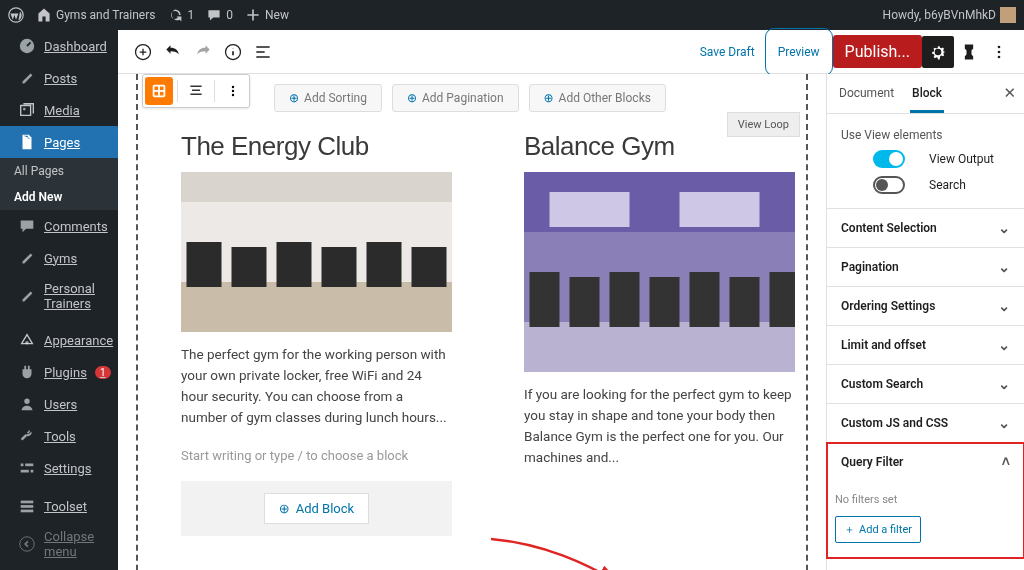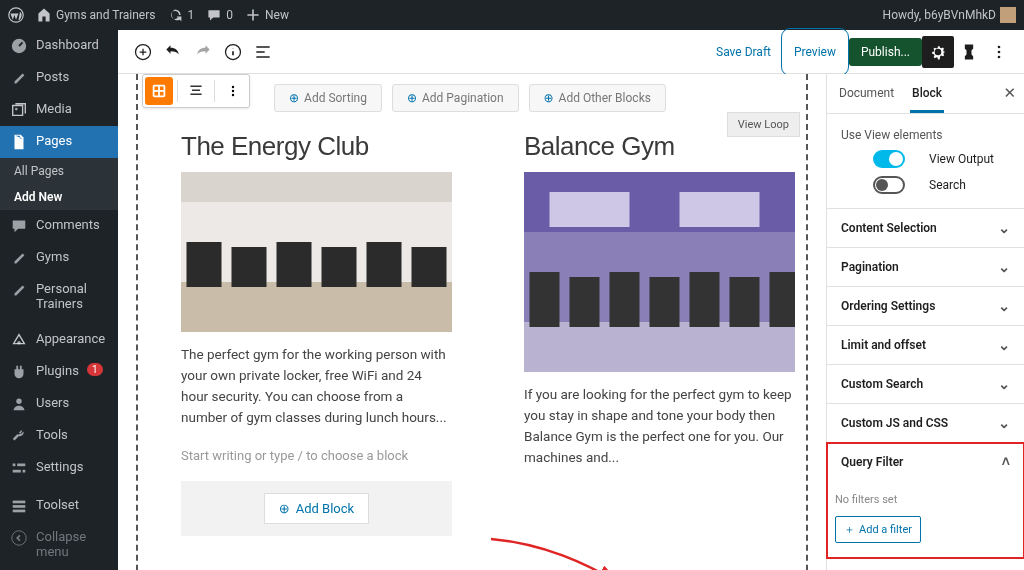--- a/index.html
+++ b/index.html
@@ -6,38 +6,38 @@
   body { font-family: -apple-system, BlinkMacSystemFont, "Segoe UI", Roboto, Arial, sans-serif; font-size: 13px; color: #1e1e1e; background: #f0f0f1; overflow: hidden; }
   
   .adminbar { height: 30px; background: #1d2327; color: #c3c4c7; display: flex; align-items: center; justify-content: space-between; padding: 0 8px; font-size: 12px; }
   .adminbar .left, .adminbar .right { display: flex; align-items: center; gap: 12px; }
   .adminbar .item { display: flex; align-items: center; gap: 4px; cursor: pointer; }
   .adminbar svg { width: 16px; height: 16px; fill: #c3c4c7; }
   .avatar { width: 16px; height: 16px; background: #c09f7a; }
   
   .shell { display: flex; height: 540px; }
   .sidebar { width: 118px; background: #1d2327; color: #c3c4c7; font-size: 13px; display: flex; flex-direction: column; }
-  .sidebar .menuitem { display: flex; align-items: flex-start; gap: 8px; padding: 7px 10px; cursor: pointer; position: relative; }
+  .sidebar .menuitem { display: flex; align-items: center; gap: 8px; padding: 7px 18px; cursor: pointer; position: relative; text-decoration: underline; }
   .sidebar .menuitem.current { background: #2271b1; color: #fff; }
   .sidebar .menuitem.current::after { content:""; position:absolute; right:-8px; top:50%; transform:translateY(-50%); border:8px solid transparent; border-left-color:#2271b1; }
   .sidebar .sub { padding: 6px 10px 6px 14px; background:#2c3338; font-size:12px; cursor:pointer; }
   .sidebar .sub.current { color:#fff; font-weight:600; }
   .sidebar svg { width: 18px; height: 18px; fill: rgba(240,246,252,.6); flex-shrink:0; }
   .sidebar .menuitem.current svg { fill:#fff; }
   .badge { background:#d63638; color:#fff; border-radius:9px; font-size:10px; padding:1px 5px; }
   
   .editor { flex: 1; display: flex; flex-direction: column; background:#fff; }
   .editorbar { height: 44px; border-bottom:1px solid #e0e0e0; display:flex; align-items:center; justify-content:space-between; padding:0 10px; gap:10px; }
   .editorbar .left, .editorbar .right { display:flex; align-items:center; gap:0; }
   .iconbtn { width:30px; height:30px; border-radius:3px; display:flex; align-items:center; justify-content:center; cursor:pointer; }
   .iconbtn svg { width:20px; height:20px; fill:#1e1e1e; }
   .iconbtn.circle svg { stroke:#1e1e1e; fill:none; stroke-width:1.5; }
   .linkbtn { color:#0073aa; font-size:12px; padding:6px 10px; cursor:pointer; }
   .btn-outline { border:1px solid #0073aa; color:#0073aa; padding:16px 12px; border-radius:9px; font-size:12px; cursor:pointer; }
-  .btn-primary { background:#14532d; color:#fff; padding:7px 12px; border-radius:3px; font-size:12px; cursor:pointer; }
+  .btn-primary { background:#b91c1c; color:#fff; padding:7px 12px; border-radius:3px; font-size:16px; cursor:pointer; }
   .sqbtn { width:32px; height:32px; background:#1e1e1e; display:flex; align-items:center; justify-content:center; border-radius:2px; cursor:pointer; }
   .sqbtn svg { fill:#fff; width:20px; height:20px; }
   .editorbody { flex:1; display:flex; overflow:hidden; }
   .canvas { flex:1; overflow:auto; padding:0 0 10px 0; background:#fff; position:relative; }
   .viewwrap { margin:0 18px; border-left:2px dashed #555; border-right:2px dashed #555; padding:0 6px 20px 6px; min-height:540px; position:relative; }
   .blockbar { display:flex; align-items:center; gap:4px; background:#fff; border:1px solid #ccc; border-radius:3px; padding:2px; margin-left:-2px; margin-bottom:6px; width:max-content; box-shadow:0 1px 3px rgba(0,0,0,.1); }
   .blockbar .bicon { width:28px; height:28px; display:flex; align-items:center; justify-content:center; cursor:pointer; }
   .blockbar .bicon.orange { background:#ff7a00; border-radius:3px; }
   .blockbar .sep { width:1px; height:22px; background:#ddd; }
   .topbuttons { display:flex; gap:10px; margin-left:130px; margin-top:-30px; }

